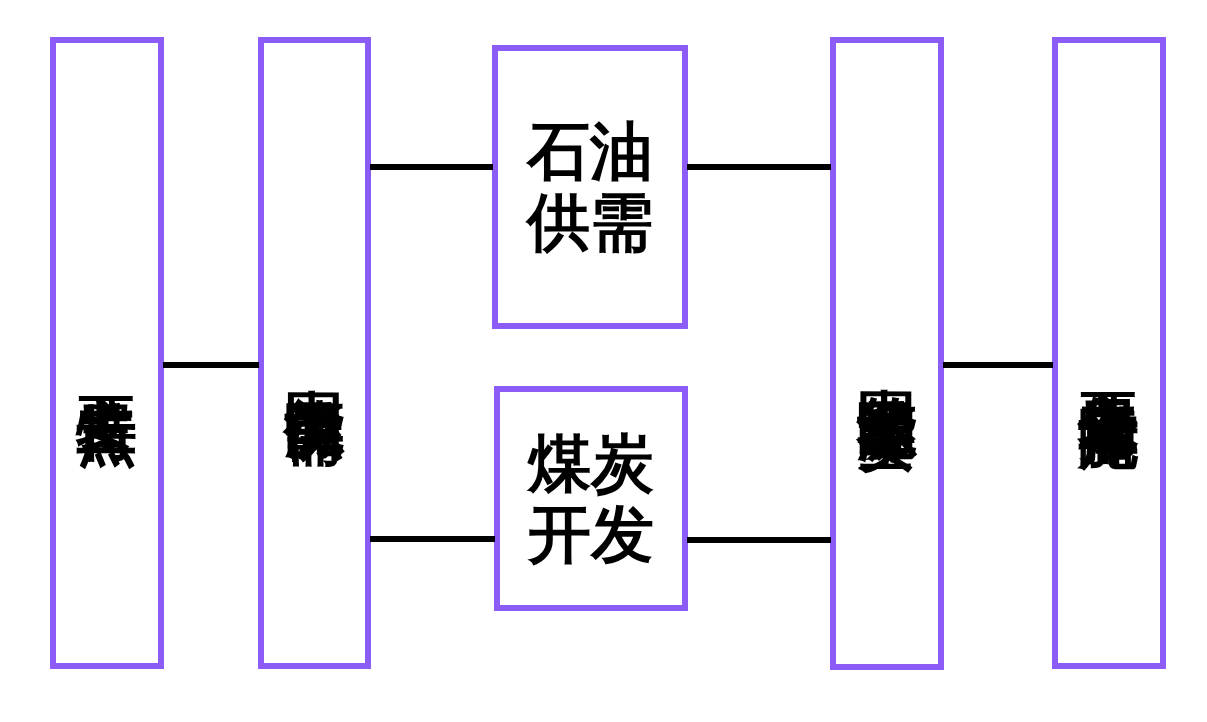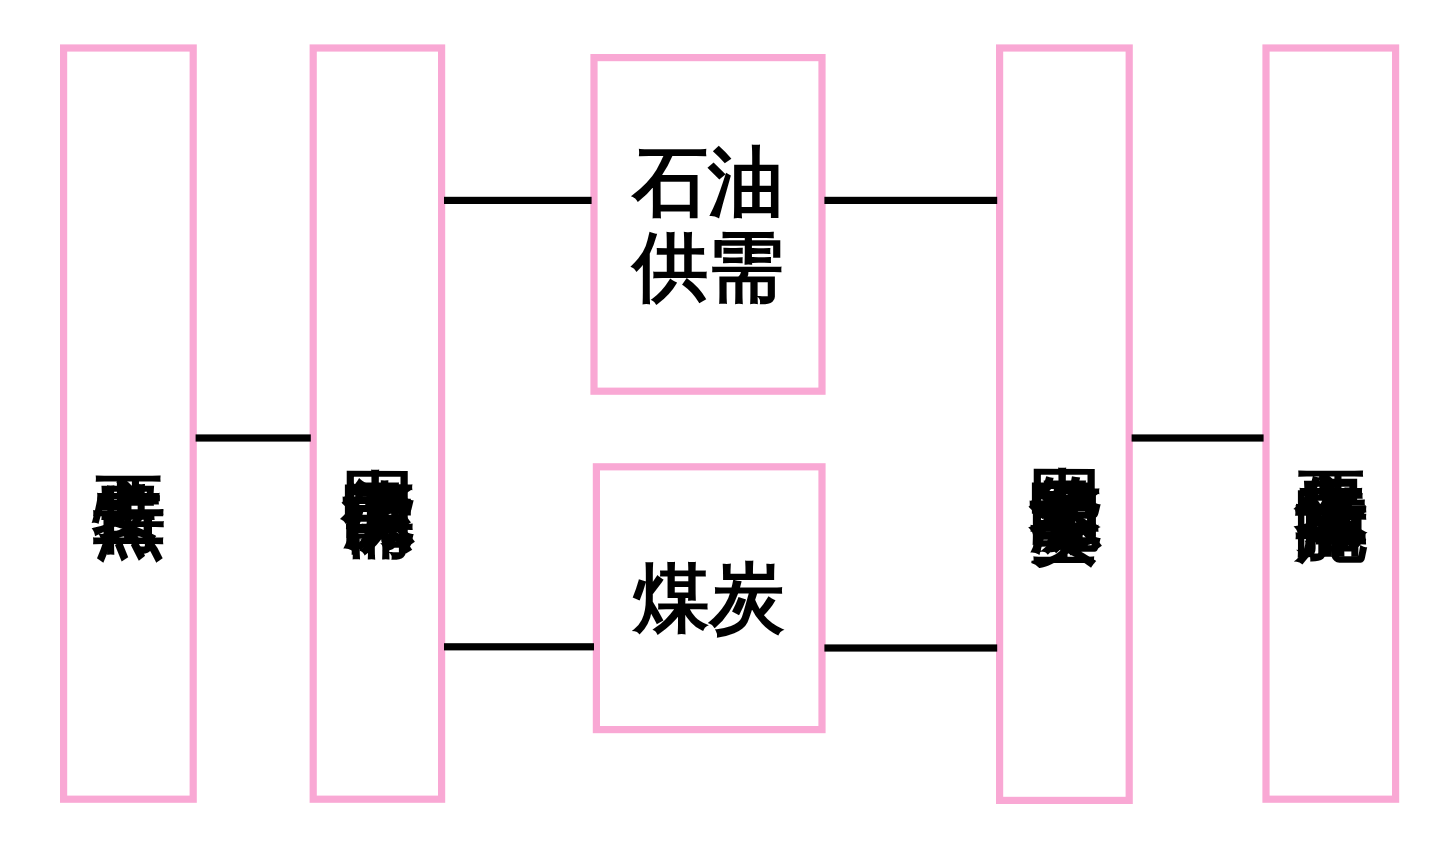--- a/index.html
+++ b/index.html
@@ -12,21 +12,21 @@
     width: 1207px;
     height: 722px;
     background: #ffffff;
     overflow: hidden;
     font-family: "DejaVu Serif", serif;
   }
   .node {
     position: absolute;
     box-sizing: border-box;
     background: #ffffff;
-    border: 6px solid #f9a8d4;
+    border: 6px solid #8b5cf6;
     display: flex;
     align-items: center;
     justify-content: center;
     text-align: center;
   }
   .vtext {
     writing-mode: vertical-lr;
     text-orientation: upright;
     font-weight: bold;
     font-size: 60px;
@@ -77,20 +77,21 @@
     <span class="vtext">中国能源供需</span>
   </div>
 
   <div class="node hbox" id="box-oil">
     <span class="hline">石油</span>
     <span class="hline">供需</span>
   </div>
 
   <div class="node hbox" id="box-coal">
     <span class="hline">煤炭</span>
+    <span class="hline">开发</span>
   </div>
 
   <div class="node" id="box-energy-security">
     <span class="vtext">中国的能源安全</span>
   </div>
 
   <div class="node" id="box-safeguards">
     <span class="vtext">主要保障措施</span>
   </div>
 

